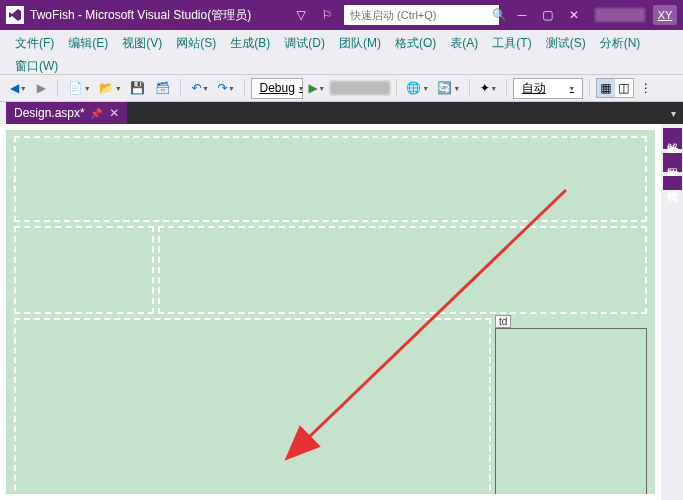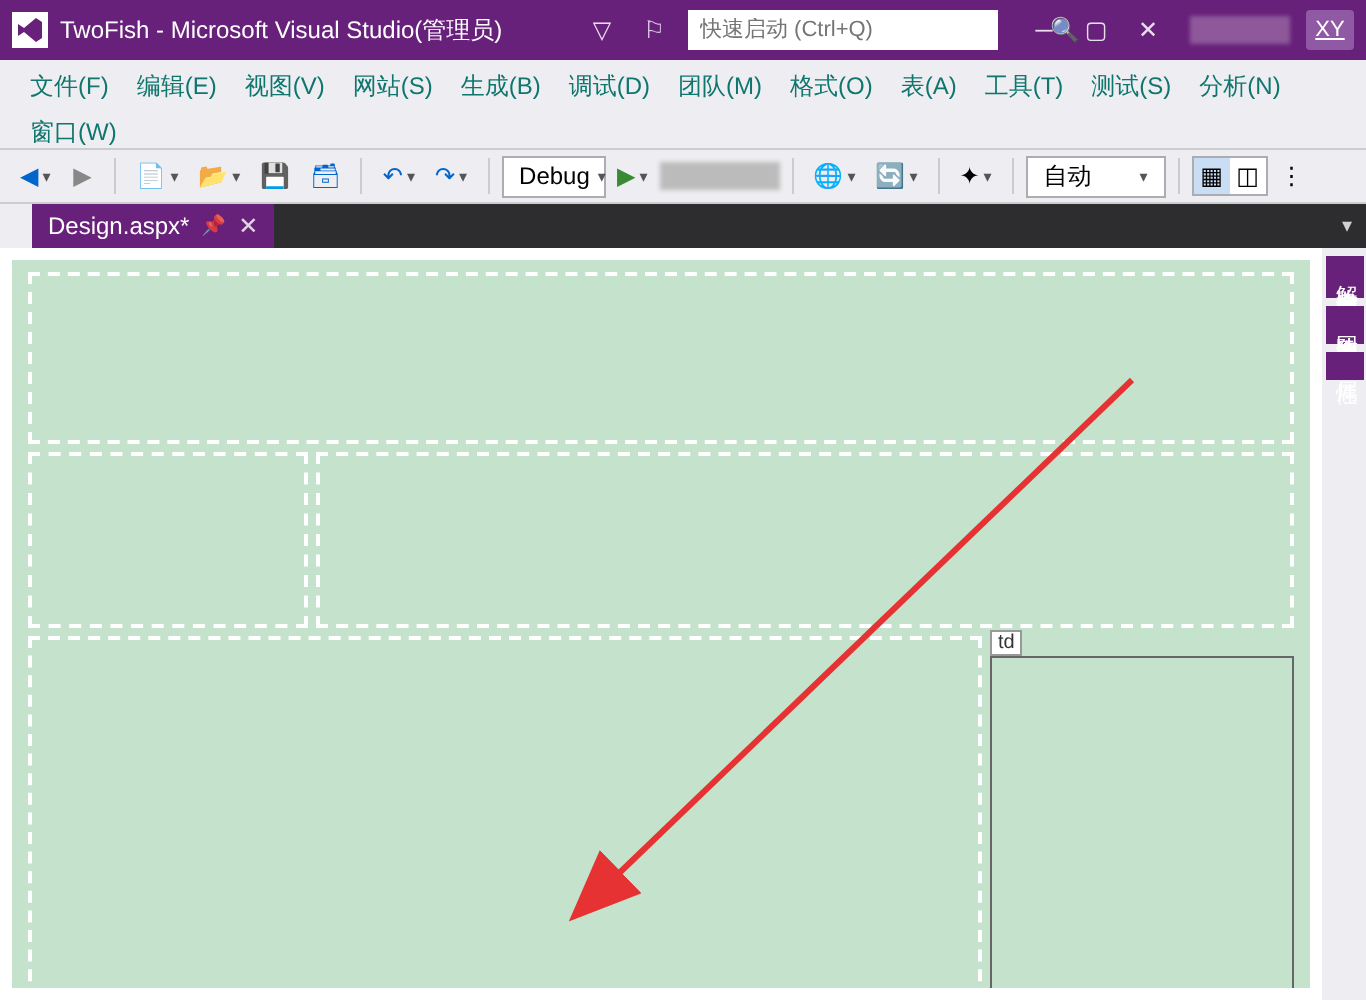--- a/index.html
+++ b/index.html
@@ -3,44 +3,44 @@
 <meta charset="utf-8">
 <style>
 * { margin: 0; padding: 0; box-sizing: border-box; font-family: "Microsoft YaHei", "Segoe UI", sans-serif; font-size: 12px; }
 body { width: 683px; height: 500px; background: #eeeef2; display: flex; flex-direction: column; overflow: hidden; }
 
 .titlebar { height: 30px; background: #68217a; color: #fff; display: flex; align-items: center; padding: 0 6px; }
 .titlebar .logo { width: 18px; height: 18px; background: #fff; display: flex; align-items: center; justify-content: center; margin-right: 6px; }
 .titlebar .title { flex: 0 0 auto; font-size: 12px; }
 .titlebar .spacer { flex: 1; }
 .titlebar .icon-btn { width: 26px; height: 22px; display: inline-flex; align-items: center; justify-content: center; color: #fff; opacity: .85; cursor: pointer; }
-.titlebar .quicklaunch { background: #fff; color: #666; height: 20px; width: 155px; display: flex; align-items: center; padding: 0 6px; margin: 0 4px; gap: 33px; }
+.titlebar .quicklaunch { background: #fff; color: #666; height: 20px; width: 155px; display: flex; align-items: center; padding: 0 6px; margin: 0 4px; }
 .titlebar .quicklaunch input { border: none; outline: none; flex: 1; font-size: 11px; color: #333; background: transparent; }
 .titlebar .ql-search { color: #999; }
 .titlebar .wincontrols { display: flex; margin-left: 6px; }
 .titlebar .badge { background: #8f5aa3; color: #fff; width: 24px; height: 20px; display: inline-flex; align-items: center; justify-content: center; font-size: 11px; margin-left: 8px; border-radius: 2px; text-decoration: underline; }
 .titlebar .userblur { width: 50px; height: 14px; background: rgba(255,255,255,.25); filter: blur(1px); margin-left: 8px; }
 
 .menubar { height: 44px; background: #eeeef2; display: flex; flex-wrap: wrap; align-items: center; padding: 2px 8px; color: #0f766e; }
 .menubar .item { padding: 3px 7px; cursor: pointer; white-space: nowrap; }
 
 .toolbar { height: 28px; background: #eeeef2; border-top: 1px solid #ccc; border-bottom: 1px solid #ccc; display: flex; align-items: center; padding: 0 6px; gap: 2px; }
 .toolbar .sep { width: 1px; height: 18px; background: #ccc; margin: 0 4px; }
 .toolbar .tbtn { min-width: 20px; height: 22px; display: inline-flex; align-items: center; justify-content: center; padding: 0 3px; cursor: pointer; border: 1px solid transparent; }
 .toolbar .drop::after { content: "▾"; font-size: 8px; margin-left: 2px; color: #555; }
-.toolbar .combo { height: 21px; border: 1px solid #abadb3; background: #fff; display: inline-flex; align-items: center; padding: 0 8px; cursor: pointer; }
+.toolbar .combo { height: 21px; border: 1px solid #abadb3; background: #fff; display: inline-flex; align-items: center; padding: 0 8px; cursor: pointer; text-decoration: underline; }
 .toolbar .combo span { flex: 1; }
 .toolbar .combo::after { content: "▾"; font-size: 8px; color: #555; margin-left: 4px; }
 .toolbar .play { color: #388a34; }
 .toolbar .blur { width: 60px; height: 14px; background: #bbb; filter: blur(1px); }
 .toolbar .togglegroup { display: flex; border: 1px solid #abadb3; background: #fff; }
 .toolbar .togglegroup .tg { width: 18px; height: 18px; display: inline-flex; align-items: center; justify-content: center; }
 .toolbar .togglegroup .tg.active { background: #c9def5; }
 
-.tabstrip { height: 22px; background: #eeeef2; display: flex; align-items: stretch; padding-left: 16px; }
+.tabstrip { height: 22px; background: #eeeef2; display: flex; align-items: stretch; padding-left: 6px; }
 .tabstrip .tab { background: #68217a; color: #fff; display: inline-flex; align-items: center; padding: 0 8px; gap: 6px; cursor: pointer; }
 .tabstrip .tab .pin { font-size: 10px; opacity: .8; cursor: pointer; }
 .tabstrip .tab .close { font-size: 12px; opacity: .8; cursor: pointer; }
 .tabstrip .rest { flex: 1; background: #2d2d30; display: flex; justify-content: flex-end; align-items: center; padding-right: 4px; }
 .tabstrip .rest .mini { color: #d0d0d0; padding: 0 3px; cursor: pointer; font-size: 10px; }
 
 .workarea { flex: 1; display: flex; background: #252526; min-height: 0; }
 .righttabs { width: 22px; background: #eeeef2; display: flex; flex-direction: column; align-items: center; padding-top: 4px; gap: 4px; }
 .righttabs .vt { background: #68217a; color: #fff; writing-mode: vertical-rl; padding: 6px 2px; font-size: 11px; cursor: pointer; letter-spacing: 1px; }
 

